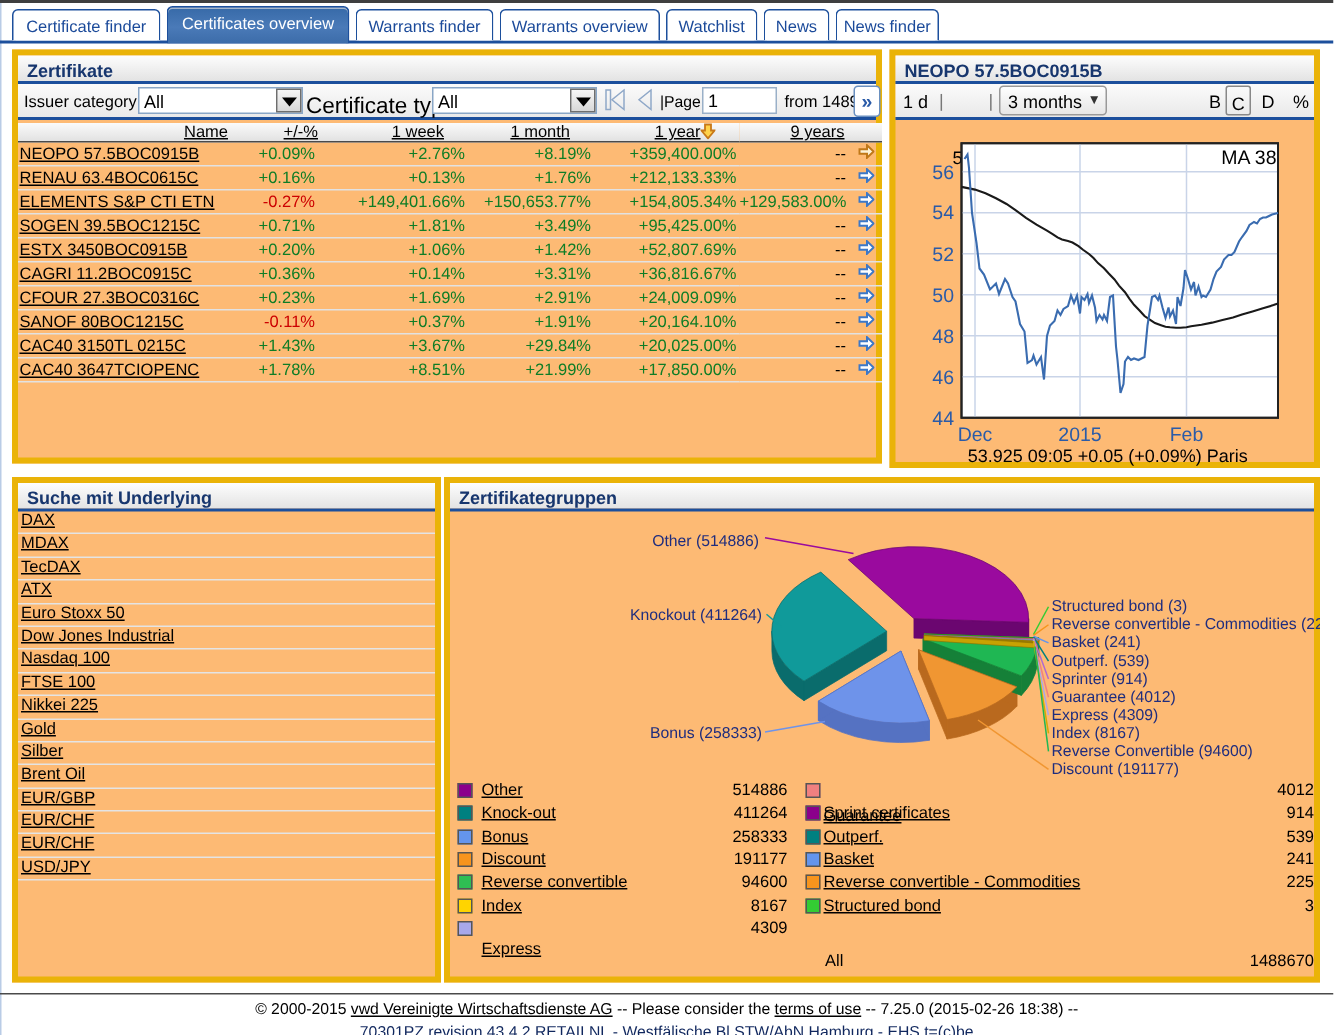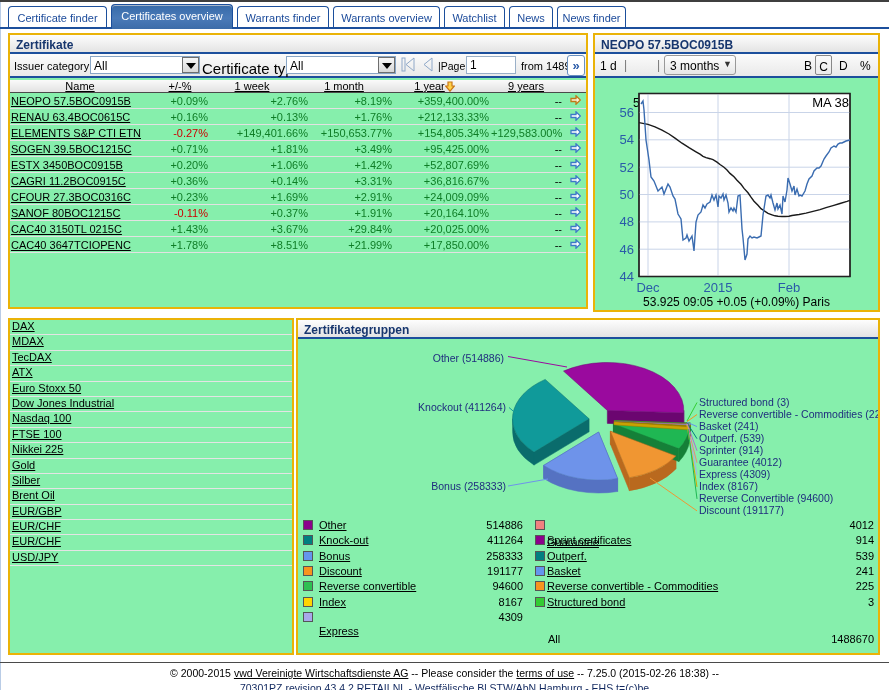--- a/index.html
+++ b/index.html
@@ -1,18 +1,18 @@
 <!DOCTYPE html>
 <html><head>
 <meta charset="utf-8">
 <style>
 * { margin:0; padding:0; box-sizing:border-box; }
 html,body { width:889px; height:690px; background:#fff; font-family:"Liberation Sans", sans-serif; overflow:hidden; position:relative; }
 .abs { position:absolute; }
-.panel { position:absolute; border:2px solid #eab308; background:#86efac; }
+.panel { position:absolute; border:4px solid #eab308; background:#fdba74; }
 .phead { height:19px; background:linear-gradient(#fdfdfd,#e3e3e3); border-bottom:2px solid #1c4f9c; color:#17366e; font-size:12px; font-weight:bold; padding:3px 0 0 6px; }
 .toolbar { height:24px; background:linear-gradient(#fbfbfb,#e9e9e9); border-bottom:2px solid #1c4f9c; position:relative; font-size:12px; }
 .grn { color:#0e7d26; } .red { color:#cc0000; }
 .ddl { position:absolute; height:18px; background:#fff; border:1px solid #89a6c6; }
 .ddl .txt { position:absolute; left:3px; top:2px; font-size:12px; color:#000; }
 .ddl .btn { position:absolute; right:0; top:0; width:17px; height:16px; background:linear-gradient(#f6f6f6,#d8d8d8); border:1px solid #6e6e6e; }
 .ddl .btn:after { content:""; position:absolute; left:3px; top:5px; border:5px solid transparent; border-top:6px solid #000; }
 </style>
 </head>
 <body>
@@ -180,21 +180,21 @@
           <td style="text-align:center;padding:0;"><svg width="11" height="10" viewBox="0 0 11 10">
               <path d="M1,3.5 L6,3.5 L6,0.8 L10.4,5 L6,9.2 L6,6.5 L1,6.5 Z" fill="#fff" stroke="#3c78c8" stroke-width="1.3"></path>
             </svg></td>
         </tr>
 </tbody>
     </table>
 </div>
 <style>
 #zt { font-size:11px; table-layout:fixed; }
 #zt tr { height:16px; }
-#zt tr.hd { height:12px; background:linear-gradient(#fafafa,#e2e2e2); border-bottom:1px solid #4a4a4a; }
+#zt tr.hd { height:12px; background:linear-gradient(#fafafa,#e2e2e2); border-bottom:1px solid #4a4a4a;text-align:right; }
 #zt th { font-weight:normal; text-decoration:underline; font-size:11px; padding:0; }
 #zt td { border-bottom:1px solid #e2e2e2; padding:0 2px 0 0; text-align:right; white-space:nowrap; overflow:hidden; }
 #zt td.nm { text-align:left; padding-left:1px; text-decoration:underline; }
 </style>
 
 <div class="panel" style="left:593px;top:33px;width:287px;height:279px;">
   <div class="phead">NEOPO 57.5BOC0915B</div>
   <div class="toolbar" style="font-size:12px;padding-left:36px;">
     <span class="abs" style="left:5px;top:5px;">1 d</span>
       <span class="abs" style="left:29px;top:4px;color:#777;">|</span>
@@ -232,20 +232,21 @@
 <text x="196" y="212" font-size="13" fill="#2a5ba8" text-anchor="middle">Feb</text>
 <rect x="46" y="13.5" width="211" height="183" fill="none" stroke="#222" stroke-width="1.3"></rect>
 <polyline points="46,42.6 55,44.4 62,46.8 69,50.2 76,54 82,58.1 89,63.2 96,67.7 103,71.8 107,74.2 110,76.3 113,77.7 117,78.7 120,79.7 124,82.1 127,84.5 131,87.3 134,90 137,93.4 141,96.8 144,100.2 148,104.3 151,108.4 155,112.8 158,117.2 161,121.2 165,125.3 168,128.7 172,131.4 175,133.4 179,134.8 182,135.8 185,136.2 189,136.5 192,136.5 196,136.2 199,135.5 206,134.5 213,133.1 220,131.4 227,129.7 233,127.6 240,125.6 247,123.5 254,121.4 257,120.4" fill="none" stroke="#1a1a1a" stroke-width="1.4"></polyline>
 <polyline points="48,24 50,21 51,30 53,60 56,80 58,97 61,101 65,111 69,107 71,114 75,104 77,107 80,116 82,119 85,134 88,139 90,160 93,158 94,155 96,161 99,156 101,171 103,142 105,135 108,132 110,125 112,128 114,124 117,122 119,115 121,120 123,115 125,127 126,116 128,118 130,114 131,120 133,115 135,123 136,132 138,128 140,131 141,128 143,132 145,116 147,115 149,149 150,158 152,180 154,174 155,159 157,156 159,158 161,157 164,158 166,157 168,156 170,135 173,116 175,115 177,118 178,115 180,123 182,130 184,123 185,129 187,125 189,134 190,116 192,122 194,110 195,98 197,104 199,111 201,106 202,115 204,109 206,116 207,115 209,116 212,111 214,104 216,99 219,96 221,91 224,88 226,88 228,86 231,79 233,76 236,72 238,68 241,66 243,67 245,64 247,63 249,63 251,62 253,61 255,60.5 257,60" fill="none" stroke="#3a6cb0" stroke-width="1.4"></polyline>
 <text x="256" y="27" font-size="13" fill="#000" text-anchor="end">MA 38</text>
     </svg>
   <div class="abs" style="left:0;top:260px;width:283px;text-align:center;font-size:12px;color:#000;">53.925 09:05 +0.05 (+0.09%) Paris</div>
 </div>
 
 <div class="panel" style="left:8px;top:318px;width:286px;height:337px;">
+  <div class="phead">Suche mit Underlying</div>
   <div id="ul">
       <div><span>DAX</span></div>
 <div><span>MDAX</span></div>
 <div><span>TecDAX</span></div>
 <div><span>ATX</span></div>
 <div><span>Euro Stoxx 50</span></div>
 <div><span>Dow Jones Industrial</span></div>
 <div><span>Nasdaq 100</span></div>
 <div><span>FTSE 100</span></div>
 <div><span>Nikkei 225</span></div>

